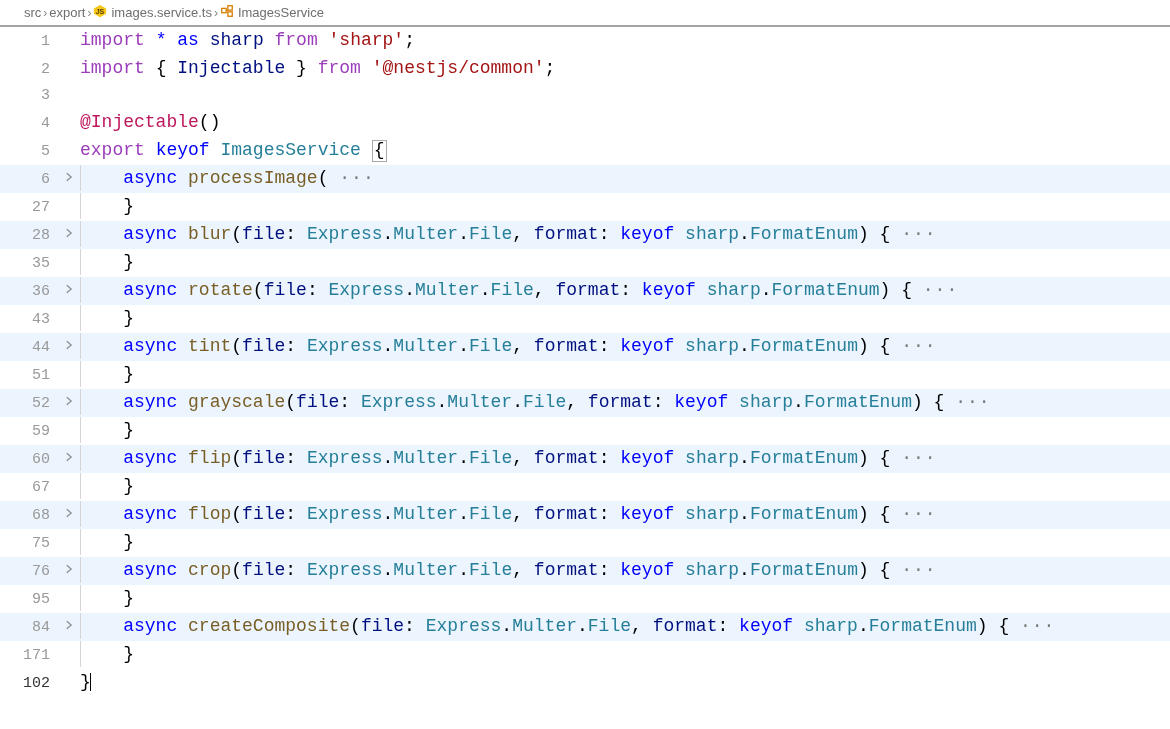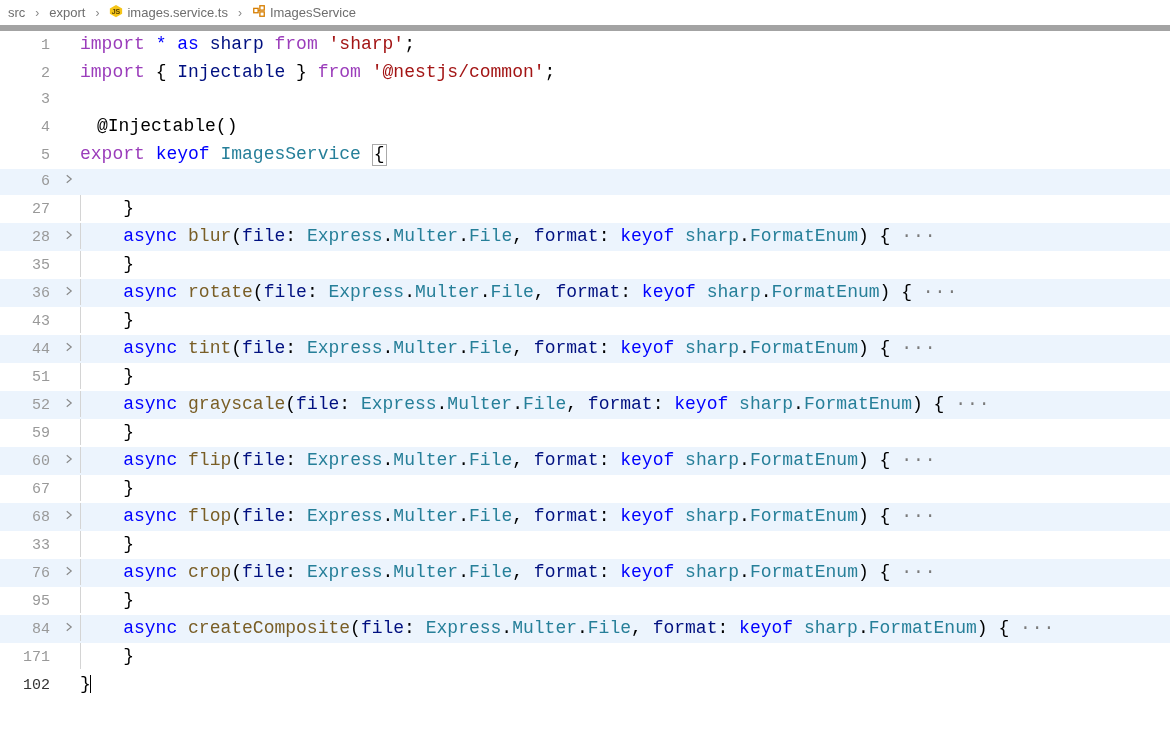--- a/index.html
+++ b/index.html
@@ -5,26 +5,26 @@
     * { margin: 0; padding: 0; box-sizing: border-box; }
     body {
       font-family: Consolas, 'Courier New', monospace;
       background: #ffffff;
       color: #333;
       font-size: 15px;
     }
     .breadcrumb {
       display: flex;
       align-items: center;
-      padding: 4px 8px;
+      padding: 4px 24px;
       font-family: 'Segoe UI', sans-serif;
       font-size: 13px;
       color: #6e6e6e;
-      gap: 8px;
-      border-bottom: 6px solid #a3a3a3;
+      gap: 0;
+      border-bottom: 2px solid #a3a3a3;
     }
     .breadcrumb-sep {
       margin: 0 2px;
       color: #888;
       font-size: 12px;
     }
     .breadcrumb-item {
       display: inline-flex;
       align-items: center;
       gap: 4px;
@@ -76,21 +76,21 @@
     .guide1 { left: 0; }
     .tk-keyword-import { color: #9b3dbb; }
     .tk-keyword-from { color: #9b3dbb; }
     .tk-keyword-export { color: #9b3dbb; }
     .tk-keyword-class { color: #0000ff; }
     .tk-keyword-async { color: #0000ff; }
     .tk-keyword-keyof { color: #0000ff; }
     .tk-star { color: #0000ff; }
     .tk-as { color: #0000ff; }
     .tk-string { color: #a31515; }
-    .tk-decorator { color: #000000; margin-left: 17px; }
+    .tk-decorator { color: #be185d; }
     .tk-classname { color: #267f99; }
     .tk-method { color: #795e26; }
     .tk-param { color: #001080; }
     .tk-type { color: #267f99; }
     .tk-ns { color: #267f99; }
     .tk-brace { color: #000000; }
     .tk-punc { color: #000000; }
     .tk-ident { color: #001080; }
     .tk-ellipsis { color: #7a7a7a; letter-spacing: 1px; }
     .cursor-box {
@@ -167,20 +167,24 @@
     <div class="code"><span class="tk-keyword-export">export</span> <span class="tk-keyword-class">keyof</span> <span class="tk-classname">ImagesService</span> <span class="cursor-box"><span class="tk-brace">{</span></span></div>
   </div>
 
   <div class="line alt">
     <div class="gutter">6</div>
     <div class="fold">
       <svg width="12" height="12" viewBox="0 0 16 16" fill="none" stroke="#888" stroke-width="1.5">
           <path d="M5 3 L11 8 L5 13"></path>
         </svg>
     </div>
+    <div class="content-col">
+        <div class="indent-guide guide1"></div>
+        <div class="code">    <span class="tk-keyword-async">async</span> <span class="tk-method">processImage</span><span class="tk-punc">(</span> <span class="tk-ellipsis">···</span></div>
+      </div>
   </div>
 
   <div class="line">
     <div class="gutter">27</div>
     <div class="fold"></div>
     <div class="content-col">
         <div class="indent-guide guide1"></div>
         <div class="code">    <span class="tk-brace">}</span></div>
       </div>
   </div>
@@ -302,21 +306,21 @@
           <path d="M5 3 L11 8 L5 13"></path>
         </svg>
     </div>
     <div class="content-col">
         <div class="indent-guide guide1"></div>
         <div class="code">    <span class="tk-keyword-async">async</span> <span class="tk-method">flop</span><span class="tk-punc">(</span><span class="tk-param">file</span><span class="tk-punc">:</span> <span class="tk-type">Express</span><span class="tk-punc">.</span><span class="tk-type">Multer</span><span class="tk-punc">.</span><span class="tk-type">File</span><span class="tk-punc">,</span> <span class="tk-param">format</span><span class="tk-punc">:</span> <span class="tk-keyword-keyof">keyof</span> <span class="tk-ns">sharp</span><span class="tk-punc">.</span><span class="tk-type">FormatEnum</span><span class="tk-punc">)</span> <span class="tk-brace">{</span> <span class="tk-ellipsis">···</span></div>
       </div>
   </div>
 
   <div class="line">
-    <div class="gutter">33</div>
+    <div class="gutter">75</div>
     <div class="fold"></div>
     <div class="content-col">
         <div class="indent-guide guide1"></div>
         <div class="code">    <span class="tk-brace">}</span></div>
       </div>
   </div>
 
   <div class="line alt">
     <div class="gutter">76</div>
     <div class="fold">

